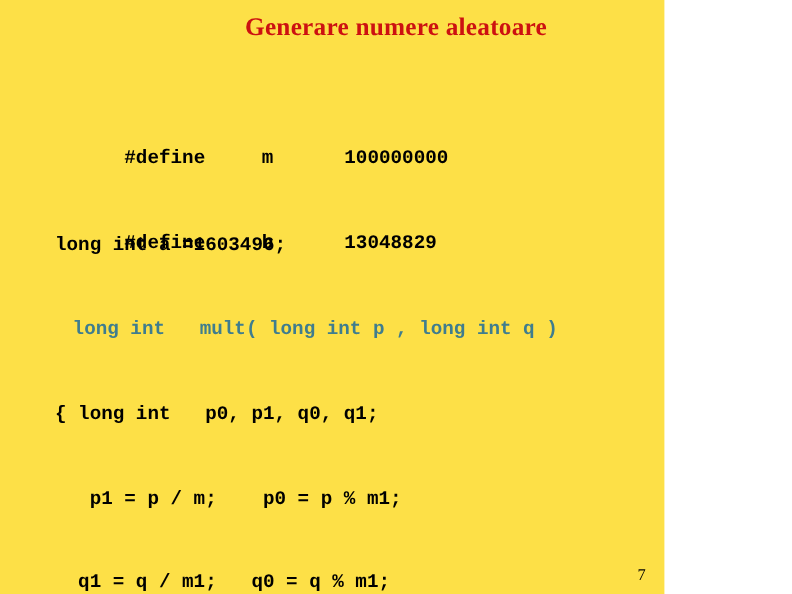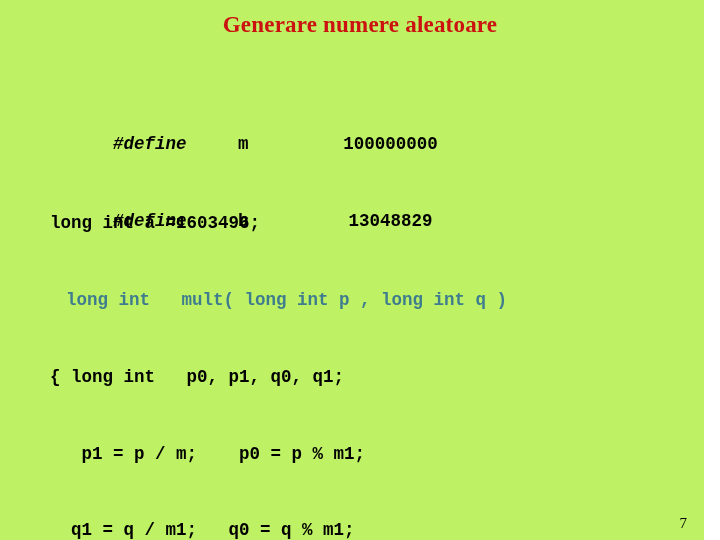--- a/index.html
+++ b/index.html
@@ -10,23 +10,23 @@
     width: 720px;
     height: 540px;
     background: #ffffff;
     font-family: "Liberation Sans", sans-serif;
     overflow: hidden;
     position: relative;
   }
 
   .slide {
     position: relative;
-    width: 704px;
+    width: 604px;
     height: 540px;
-    background: #bef264;
+    background: #fde047;
     box-sizing: border-box;
   }
 
   .slide-title {
     position: absolute;
     top: 12px;
     left: 0;
     width: 720px;
     text-align: center;
     font-family: "Liberation Serif", "DejaVu Serif", serif;
@@ -74,32 +74,31 @@
 
   .def-row {
     display: block;
     white-space: pre;
     height: 25.6px;
   }
 
   .def-kw {
     display: inline-block;
     width: 125px;
-    font-style: italic;
   }
 
   .def-name {
     display: inline-block;
     width: 75px;
   }
 
   .def-val {
     display: inline-block;
     width: 155px;
-    text-align: center;
+    text-align: left;
   }
 
   .page-number {
     position: absolute;
     right: 17px;
     bottom: 8px;
     font-family: "Liberation Serif", "DejaVu Serif", serif;
     font-size: 15px;
     color: #000000;
   }

